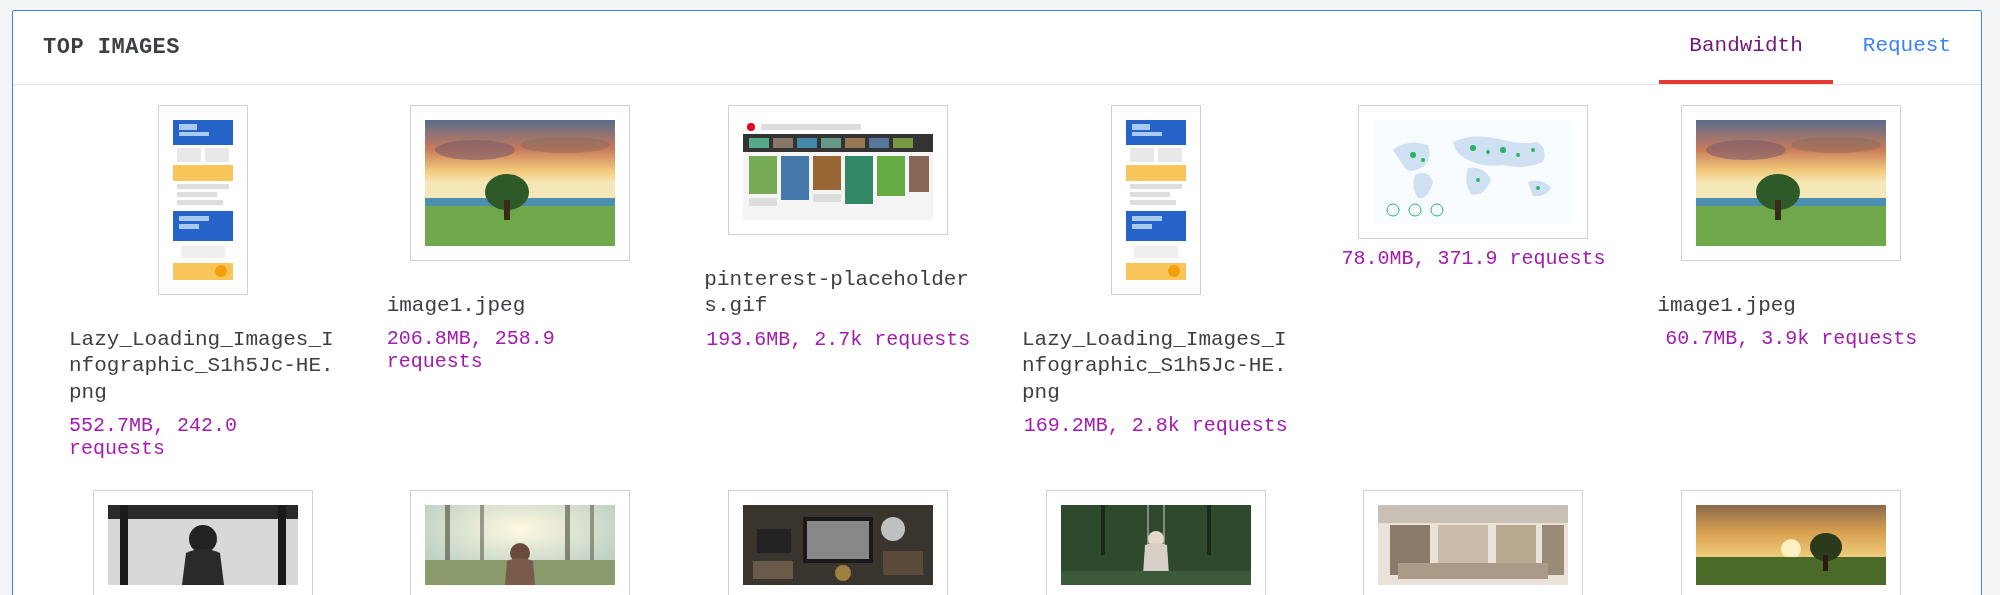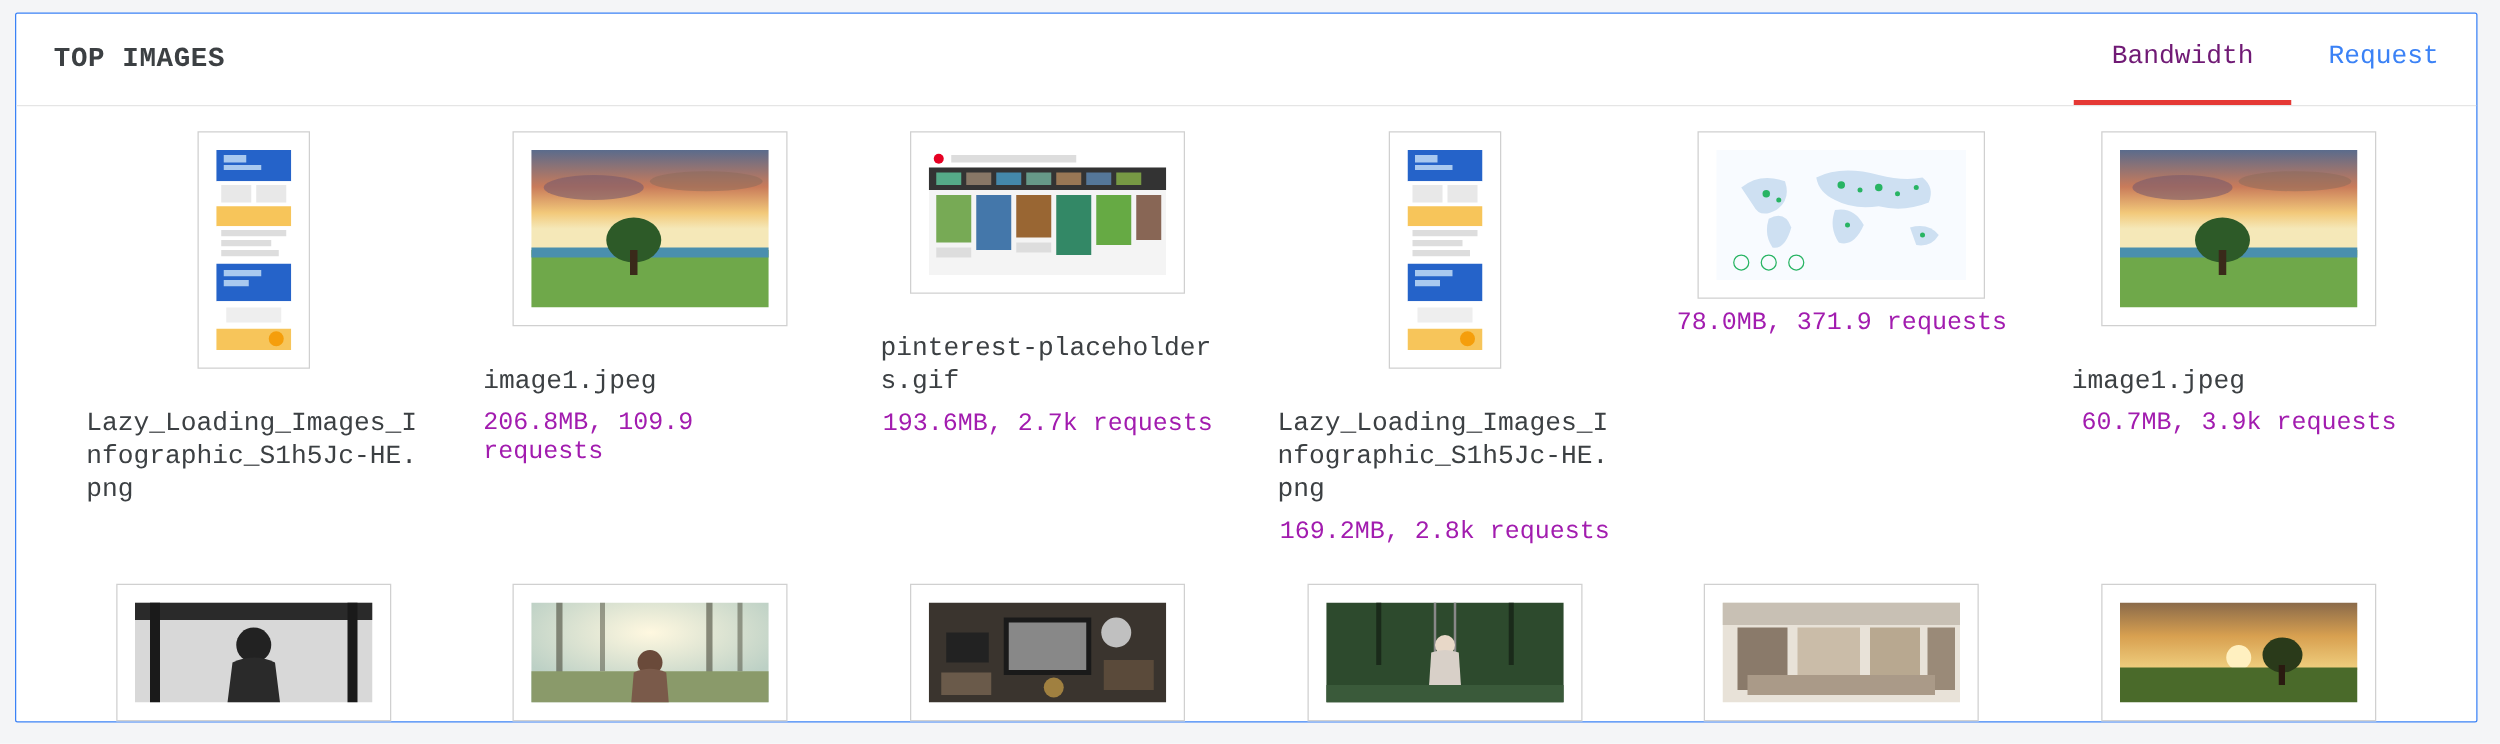--- a/index.html
+++ b/index.html
@@ -120,20 +120,21 @@
           <rect x="0" y="91" width="60" height="30" fill="#2563c9"></rect>
           <rect x="6" y="96" width="30" height="5" fill="#a9c9ef"></rect>
           <rect x="6" y="104" width="20" height="5" fill="#a9c9ef"></rect>
           <rect x="0" y="121" width="60" height="22" fill="#fff"></rect>
           <rect x="8" y="126" width="44" height="12" fill="#eee"></rect>
           <rect x="0" y="143" width="60" height="17" fill="#f7c55a"></rect>
           <circle cx="48" cy="151" r="6" fill="#f59e0b"></circle>
         </svg>
       </div>
       <div class="filename">Lazy_Loading_Images_Infographic_S1h5Jc-HE.png</div>
+      <div class="stats">552.7MB, 242.0 requests</div>
     </div>
 
     <div class="card">
       <div class="thumb-wrap">
         <svg class="thumb" width="190" height="126">
           <defs>
             <linearGradient id="sky1" x1="0" y1="0" x2="0" y2="1">
               <stop offset="0" stop-color="#5a6b8c"></stop>
               <stop offset="0.35" stop-color="#c97b5a"></stop>
               <stop offset="0.6" stop-color="#f2c97a"></stop>
@@ -143,21 +144,21 @@
           <rect width="190" height="84" fill="url(#sky1)"></rect>
           <ellipse cx="50" cy="30" rx="40" ry="10" fill="#7a5a6a" opacity="0.6"></ellipse>
           <ellipse cx="140" cy="25" rx="45" ry="8" fill="#8a6a5a" opacity="0.5"></ellipse>
           <rect y="80" width="190" height="46" fill="#6fa84a"></rect>
           <rect y="78" width="190" height="8" fill="#4a8fae"></rect>
           <ellipse cx="82" cy="72" rx="22" ry="18" fill="#2d5a28"></ellipse>
           <rect x="79" y="80" width="6" height="20" fill="#3a2a1a"></rect>
         </svg>
       </div>
       <div class="filename">image1.jpeg</div>
-      <div class="stats">206.8MB, 109.9 requests</div>
+      <div class="stats">206.8MB, 258.9 requests</div>
     </div>
 
     <div class="card">
       <div class="thumb-wrap">
         <svg class="thumb" width="190" height="100">
           <rect width="190" height="100" fill="#f4f4f4"></rect>
           <rect x="0" y="0" width="190" height="14" fill="#fff"></rect>
           <circle cx="8" cy="7" r="4" fill="#e60023"></circle>
           <rect x="18" y="4" width="100" height="6" fill="#ddd"></rect>
           <rect x="0" y="14" width="190" height="18" fill="#333"></rect>

